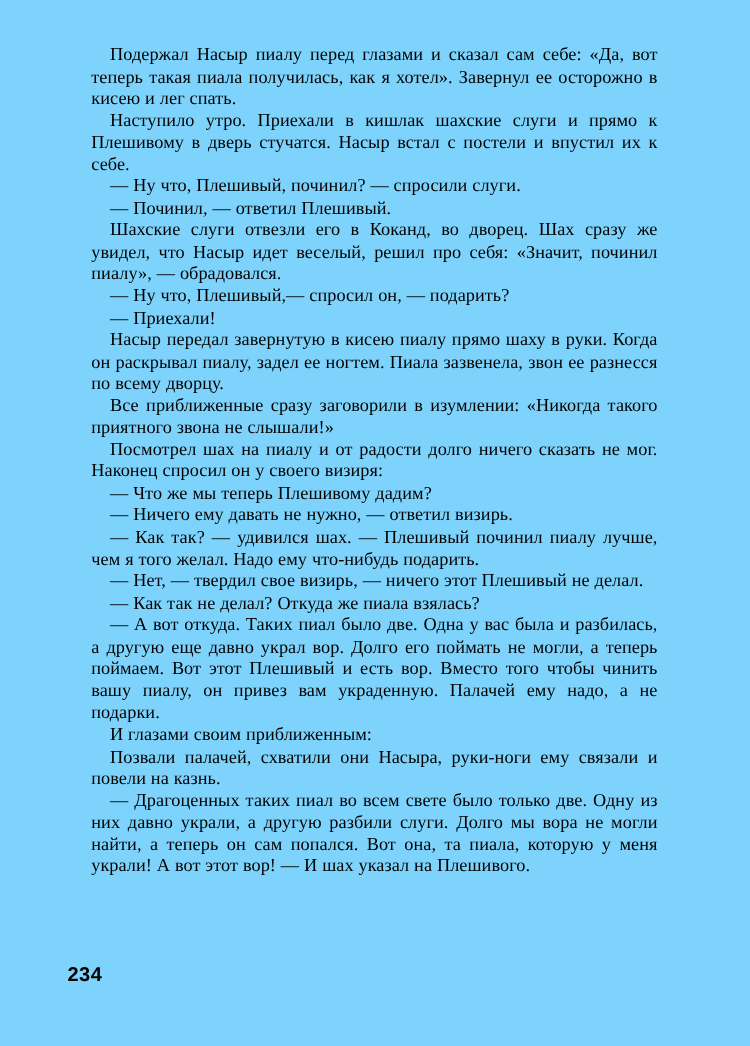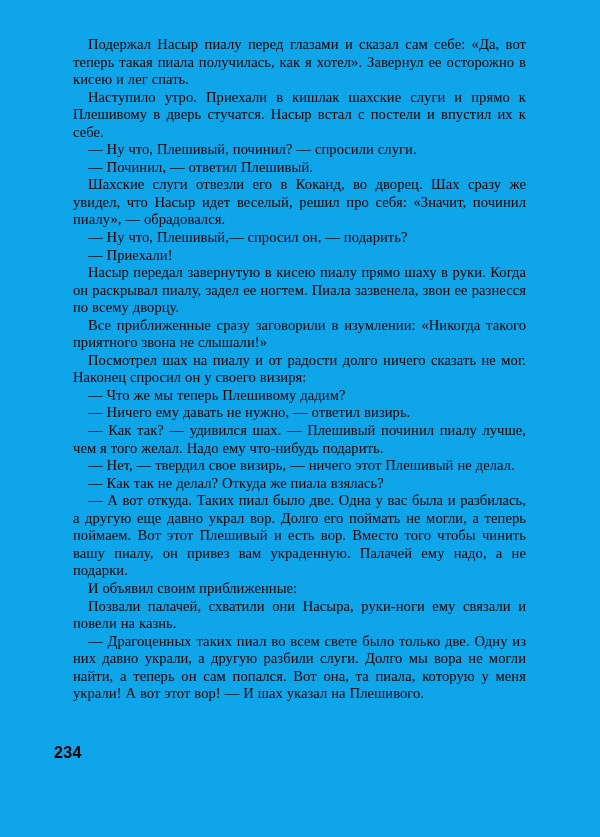--- a/index.html
+++ b/index.html
@@ -11,21 +11,21 @@
     width: 600px;
     height: 837px;
     overflow: hidden;
     font-family: "Liberation Serif", "DejaVu Serif", serif;
     color: #000000;
   }
   .page {
     position: relative;
     width: 600px;
     height: 837px;
-    background: #0ea5e9;
+    background: #7dd3fc;
     box-sizing: border-box;
   }
   .text-column {
     position: absolute;
     left: 73px;
     top: 36px;
     width: 453px;
   }
   .para {
     margin: 0;
@@ -40,21 +40,21 @@
   }
   .para.dialogue {
     text-indent: 15px;
   }
   .para:last-child {
     margin-bottom: 0;
   }
   .folio {
     position: absolute;
     left: 54px;
-    top: 744px;
+    top: 772px;
     font-family: "Liberation Sans", "DejaVu Sans", sans-serif;
     font-size: 16px;
     font-weight: bold;
     letter-spacing: 0.4px;
     color: #000000;
   }
 </style>
 </head>
 <body>
 
@@ -70,20 +70,20 @@
     <p class="para dialogue">— Приехали!</p>
     <p class="para">Насыр передал завернутую в кисею пиалу прямо шаху в руки. Когда он раскрывал пиалу, задел ее ногтем. Пиала зазвенела, звон ее разнесся по всему дворцу.</p>
     <p class="para">Все приближенные сразу заговорили в изумлении: «Никогда такого приятного звона не слышали!»</p>
     <p class="para">Посмотрел шах на пиалу и от радости долго ничего сказать не мог. Наконец спросил он у своего визиря:</p>
     <p class="para dialogue">— Что же мы теперь Плешивому дадим?</p>
     <p class="para dialogue">— Ничего ему давать не нужно, — ответил визирь.</p>
     <p class="para dialogue">— Как так? — удивился шах. — Плешивый починил пиалу лучше, чем я того желал. Надо ему что-нибудь подарить.</p>
     <p class="para dialogue">— Нет, — твердил свое визирь, — ничего этот Плешивый не делал.</p>
     <p class="para dialogue">— Как так не делал? Откуда же пиала взялась?</p>
     <p class="para dialogue">— А вот откуда. Таких пиал было две. Одна у вас была и разбилась, а другую еще давно украл вор. Долго его поймать не могли, а теперь поймаем. Вот этот Плешивый и есть вор. Вместо того чтобы чинить вашу пиалу, он привез вам украденную. Палачей ему надо, а не подарки.</p>
-    <p class="para">И объявил своим приближенные:</p>
+    <p class="para">И глазами своим приближенным:</p>
     <p class="para">Позвали палачей, схватили они Насыра, руки-ноги ему связали и повели на казнь.</p>
     <p class="para dialogue">— Драгоценных таких пиал во всем свете было только две. Одну из них давно украли, а другую разбили слуги. Долго мы вора не могли найти, а теперь он сам попался. Вот она, та пиала, которую у меня украли! А вот этот вор! — И шах указал на Плешивого.</p>
   </div>
 
   <div class="folio">234</div>
 
 </div>
 
 </body></html>

